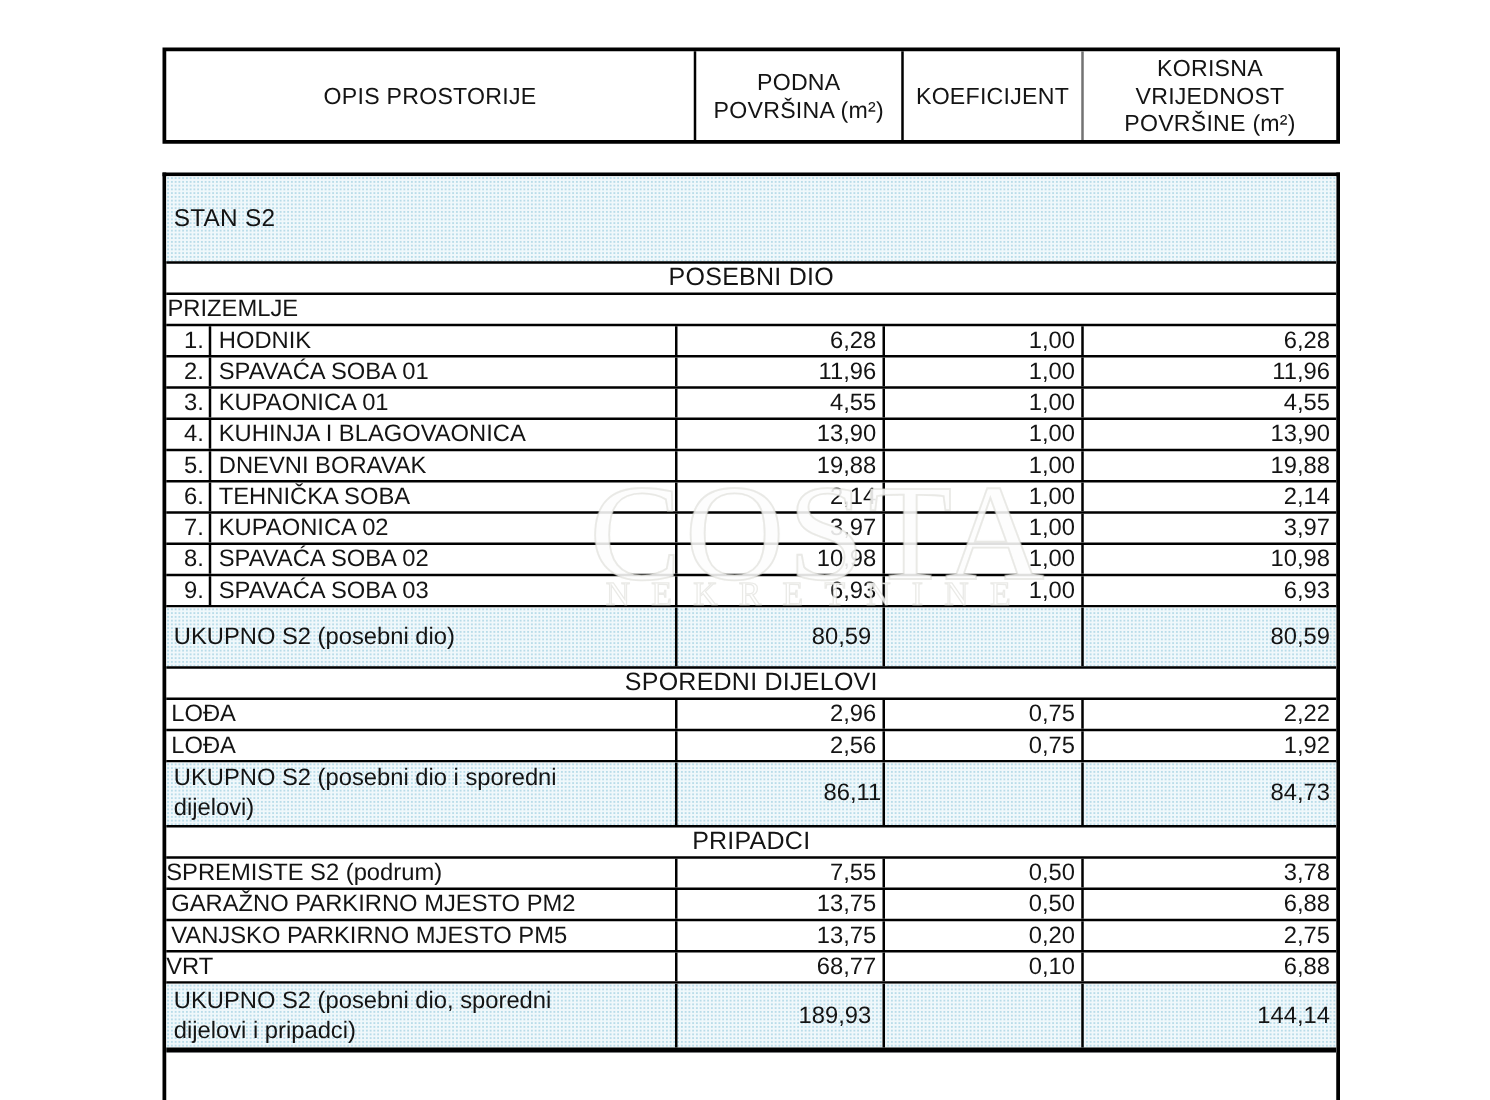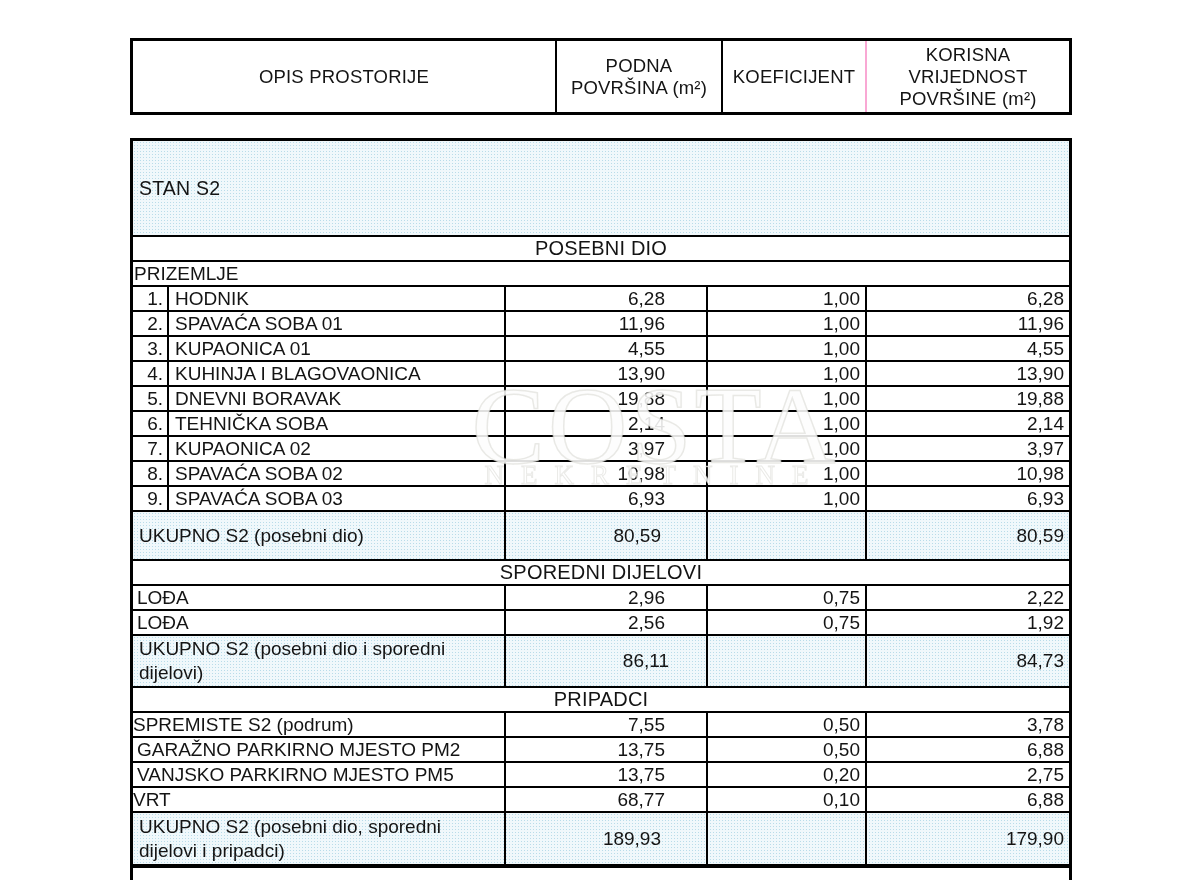--- a/index.html
+++ b/index.html
@@ -14,47 +14,47 @@
     border:3px solid #000;box-sizing:border-box;display:flex;background:#fff;
   }
   .hdr-cell{
     display:flex;align-items:center;justify-content:center;text-align:center;
     font-size:18.5px;line-height:22px;white-space:pre-line;box-sizing:border-box;
     letter-spacing:.2px;
   }
   .hc1{flex:1;}
   .hc2{width:166px;border-left:2px solid #000;}
   .hc3{width:144px;border-left:2px solid #000;}
-  .hc4{width:204px;border-left:2px solid #f9a8d4;}
+  .hc4{width:204px;border-left:2px solid #737373;}
 
   
   .main-table{
     position:absolute;left:130px;top:138px;width:942px;height:742px;
     border-left:3px solid #000;border-right:3px solid #000;border-top:3px solid #000;
     box-sizing:border-box;background:#fff;display:flex;flex-direction:column;
   }
   .row{display:flex;border-bottom:2px solid #000;box-sizing:border-box;flex:none;}
   .hl{
     background-color:#f0f8fb;
     background-image:radial-gradient(circle,#b9dce9 0.8px,rgba(0,0,0,0) 0.9px);
     background-size:3px 3px;
   }
   .c1{flex:1;display:flex;align-items:center;box-sizing:border-box;min-width:0;}
   .c2{width:166px;border-left:2px solid #000;}
-  .c3{width:159px;border-left:2px solid #000;margin-left:36px;}
+  .c3{width:159px;border-left:2px solid #000;}
   .c4{width:204px;border-left:2px solid #000;}
   .val{display:flex;align-items:center;justify-content:flex-end;
        padding-right:5px;box-sizing:border-box;font-size:19px;}
   .num-cell{
     width:36px;height:100%;border-right:2px solid #000;box-sizing:border-box;
     display:flex;align-items:center;justify-content:flex-end;padding-right:4px;
     font-size:19px;flex:none;
   }
   .lbl{padding-left:6px;font-size:19px;white-space:pre-line;line-height:24px;}
-  .row-stan{height:96px;}
+  .row-stan{height:70px;}
   .row-stan .lbl{font-size:19.5px;letter-spacing:.2px;}
   .row-section{height:25px;align-items:center;justify-content:center;
                font-size:20px;letter-spacing:.2px;}
   .row-floor{height:25px;}
   .row-data{height:25px;}
   .row-total-1{height:49px;}
   .row-total-2{height:52px;}
   .row-total-3{height:55px;border-bottom:4px solid #000;}
   .row-empty{flex:1;border-bottom:none;}
 
@@ -258,21 +258,21 @@
     <div class="c4 val">6,88</div>
   </div>
 
   <div class="row row-total-3 hl">
     <div class="c1 total-lbl">
         <span class="lbl">UKUPNO S2 (posebni dio, sporedni
 dijelovi i pripadci)</span>
       </div>
     <div class="c2 val" style="padding-right:9px">189,93</div>
     <div class="c3 val"></div>
-    <div class="c4 val">179,90</div>
+    <div class="c4 val">144,14</div>
   </div>
 
   <div class="row row-empty"></div>
 </div>
 
 <div class="watermark">
   <div class="wm-main">COSTA</div>
   <div class="wm-sub">NEKRETNINE</div>
 </div>
 

